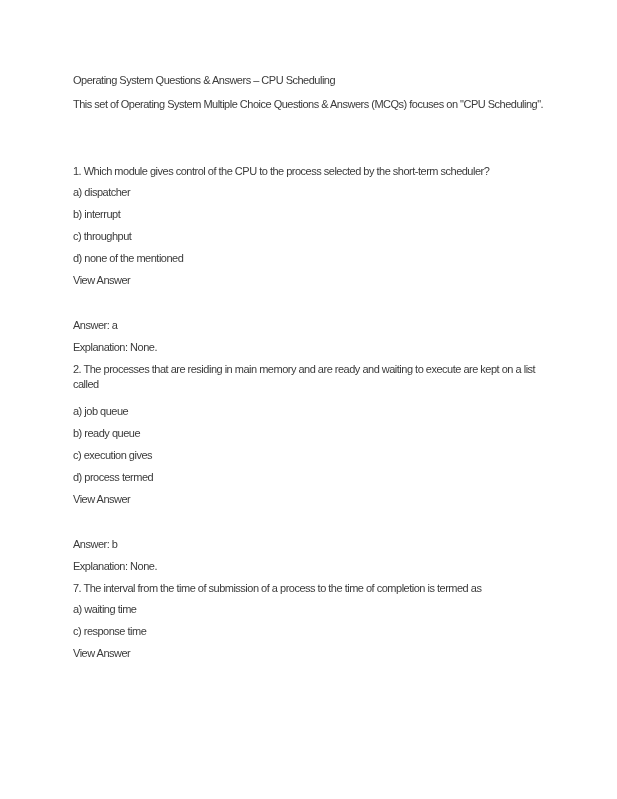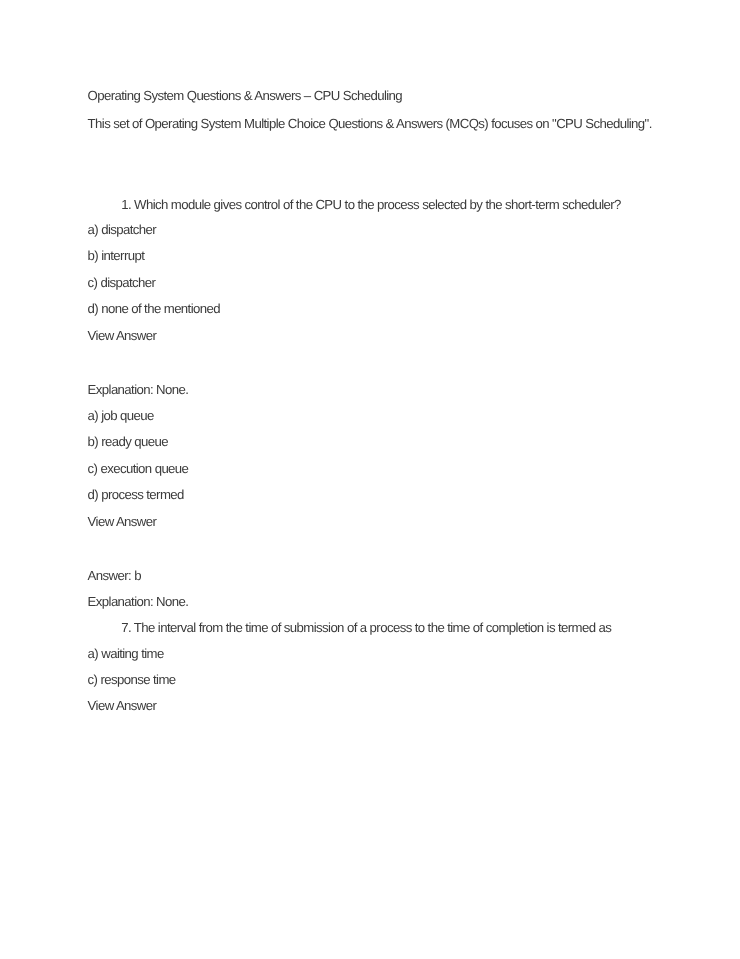--- a/index.html
+++ b/index.html
@@ -26,47 +26,49 @@
     font-size: 11px;
     line-height: 15px;
     letter-spacing: -0.5px;
   }
   .content p {
     margin: 0 0 7px 0;
     padding: 0;
   }
   p.doc-title   { margin-bottom: 9px; }
   p.doc-intro   { margin-bottom: 52px; }
-  p.question    { margin-bottom: 6px; margin-left: 28px; }
+  p.question    { margin-bottom: 6px; }
   p.question.two-line { margin-bottom: 12px; }
   p.view-answer.before-answer { margin-bottom: 30px; }
 </style>
 </head>
 <body>
 
 <div class="page">
   <div class="content">
 
     <p class="doc-title">Operating System Questions &amp; Answers – CPU Scheduling</p>
     <p class="doc-intro">This set of Operating System Multiple Choice Questions &amp; Answers (MCQs) focuses on "CPU Scheduling".</p>
 
     <section>
       <p class="question">1. Which module gives control of the CPU to the process selected by the short-term scheduler?</p>
       <p class="option">a) dispatcher</p>
       <p class="option">b) interrupt</p>
-      <p class="option">c) dispatcher</p>
+      <p class="option">c) throughput</p>
       <p class="option">d) none of the mentioned</p>
       <p class="view-answer before-answer">View Answer</p>
+      <p class="answer">Answer: a</p>
       <p class="explanation">Explanation: None.</p>
     </section>
 
     <section>
+      <p class="question two-line">2. The processes that are residing in main memory and are ready and waiting to execute are kept on a list called</p>
       <p class="option">a) job queue</p>
       <p class="option">b) ready queue</p>
-      <p class="option">c) execution queue</p>
+      <p class="option">c) execution gives</p>
       <p class="option">d) process termed</p>
       <p class="view-answer before-answer">View Answer</p>
       <p class="answer">Answer: b</p>
       <p class="explanation">Explanation: None.</p>
     </section>
 
     <section>
       <p class="question">7. The interval from the time of submission of a process to the time of completion is termed as</p>
       <p class="option">a) waiting time</p>
       <p class="option">c) response time</p>

